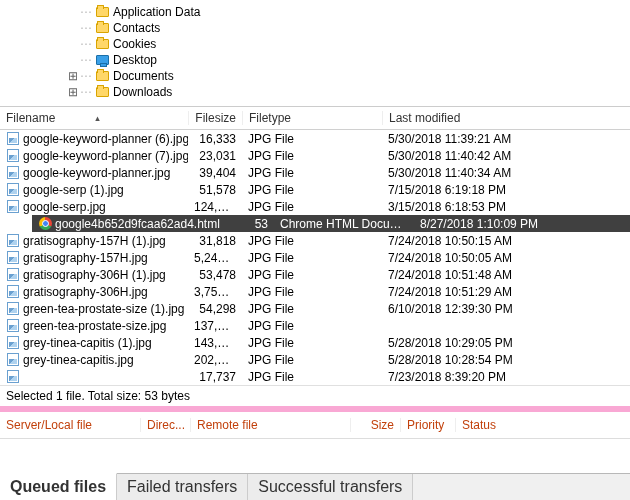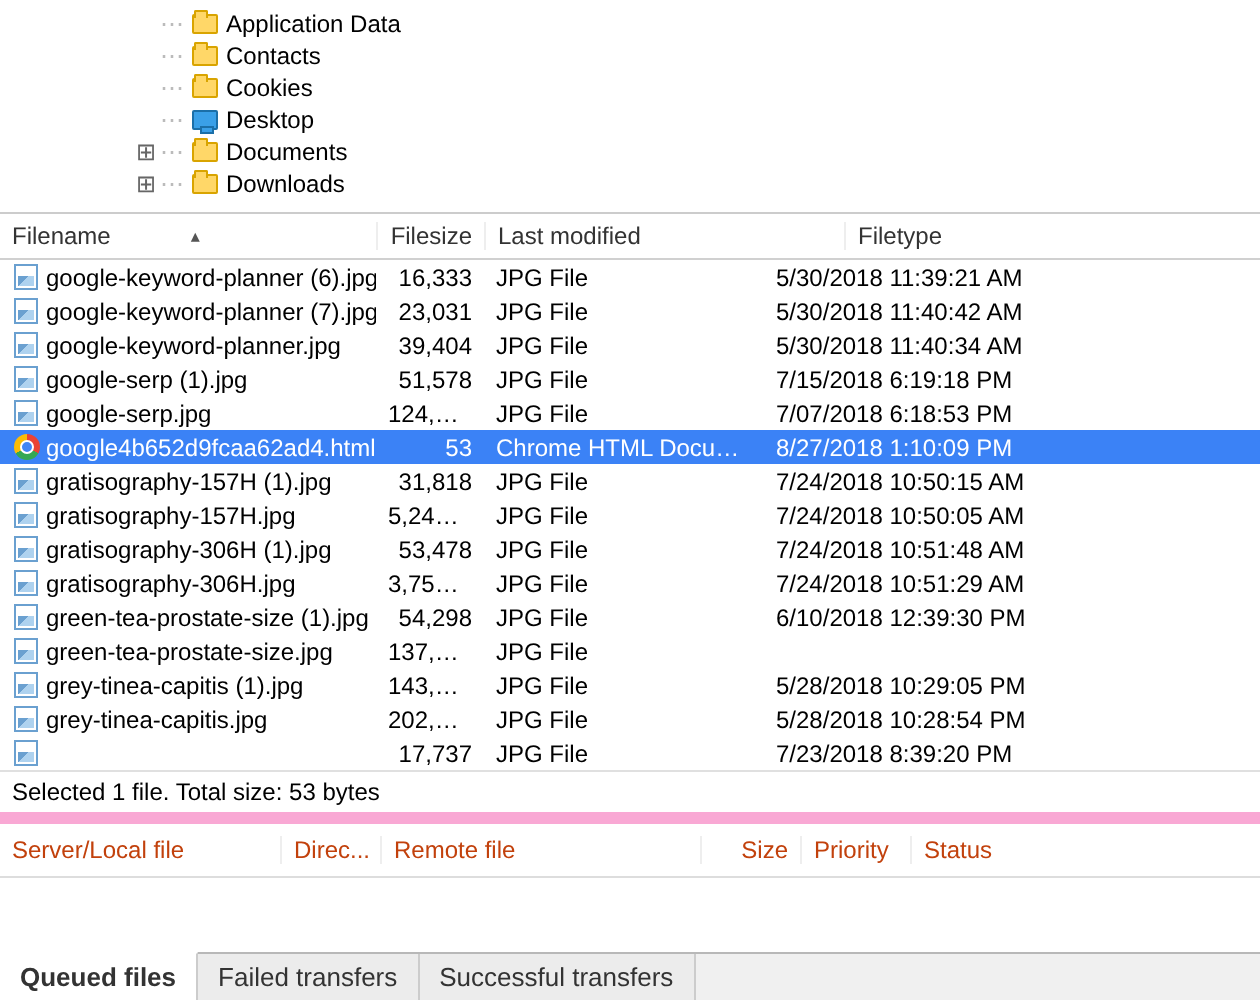--- a/index.html
+++ b/index.html
@@ -22,33 +22,33 @@
 .col-mod { width: 180px; }
 .sort-arrow { font-size:9px; margin-left:4px; color:#555; }
 .row { display:flex; align-items:center; height:17px; padding:0; cursor:default; }
 .row .col { padding: 0 6px; white-space:nowrap; overflow:hidden; text-overflow:ellipsis; }
 .row .col-name { display:flex; align-items:center; }
 .file-ico { width:14px; height:14px; margin-right:3px; flex-shrink:0; display:inline-flex; align-items:center; justify-content:center; }
 .file-ico-chrome { width:13px; height:13px; border-radius:50%; background: conic-gradient(#ea4335 0 120deg, #34a853 120deg 240deg, #fbbc05 240deg 360deg); position:relative; display:inline-block; }
 .file-ico-chrome::after{content:"";position:absolute;top:3px;left:3px;width:5px;height:5px;background:#4285f4;border-radius:50%;border:1px solid #fff;}
 .file-ico-jpg { width:12px; height:13px; background:#fff; border:1px solid #6aa0d0; position:relative; display:inline-block; }
 .file-ico-jpg::after{content:"";position:absolute;bottom:1px;left:1px;right:1px;height:5px;background:linear-gradient(135deg,#6aa0d0 40%, #aed2ef 40%);}
-.row.selected { background:#3b82f6; color:#fff; }
+.row.selected { background:#404040; color:#fff;margin-left:32px; }
 .status { padding:3px 6px; font-size:12px; border-top:1px solid #e0e0e0; border-bottom:6px solid #f9a8d4; }
 .bottom-headers { display:flex; padding:6px 0; border-bottom:1px solid #ddd; color:#c2410c; }
 .bottom-headers .bcol { padding:0 6px; }
 .bcol-slf { width:140px; }
 .bcol-dir { width:50px; }
 .bcol-rf { width:160px; }
 .bcol-size { width:50px; text-align:right; }
 .bcol-pri { width:55px; }
 .bcol-stat { width:80px; }
 .spacer { flex:1; }
 .tabs { display:flex; border-top:1px solid #b8b8b8; background:#f0f0f0; }
-.tab { padding:4px 10px; font-size:13px; border-right:1px solid #ccc; background:#ececec; color:#333; cursor:default; }
+.tab { padding:4px 10px; font-size:16px; border-right:1px solid #ccc; background:#ececec; color:#333; cursor:default; }
 .tab.active { background:#fff; font-weight:bold; border-top:1px solid #fff; margin-top:-1px; }
 .vsep{border-left:1px solid #eee;}
 </style>
 </head>
 <body>
 
 <div class="tree" id="tree-container">
     <div class="tree-item" style="padding-left: 20px;">
       <span class="exp"></span>
       <span class="dots">⋯</span>
@@ -99,22 +99,22 @@
     </div>
   </div>
 
 <div class="file-list">
   <div class="headers">
     <div class="col col-name">
       <span>Filename</span>
       <span class="sort-arrow">▴</span>
     </div>
     <div class="col col-size vsep">Filesize</div>
+    <div class="col col-type vsep">Filetype</div>
     <div class="col col-mod vsep">Last modified</div>
-    <div class="col col-type vsep">Filetype</div>
   </div>
   <div id="rows-container">
       <div class="row">
         <div class="col col-name">
           <span class="file-ico">
             <span class="file-ico-jpg"></span>
           </span>
           <span>google-keyword-planner (6).jpg</span>
         </div>
         <div class="col col-size">16,333</div>
@@ -156,21 +156,21 @@
       </div>
       <div class="row">
         <div class="col col-name">
           <span class="file-ico">
             <span class="file-ico-jpg"></span>
           </span>
           <span>google-serp.jpg</span>
         </div>
         <div class="col col-size">124,281</div>
         <div class="col col-type">JPG File</div>
-        <div class="col col-mod">7/07/2018 6:18:53 PM</div>
+        <div class="col col-mod">3/15/2018 6:18:53 PM</div>
       </div>
       <div class="row selected">
         <div class="col col-name">
           <span class="file-ico">
             <span class="file-ico-chrome"></span>
           </span>
           <span>google4b652d9fcaa62ad4.html</span>
         </div>
         <div class="col col-size">53</div>
         <div class="col col-type">Chrome HTML Document</div>

